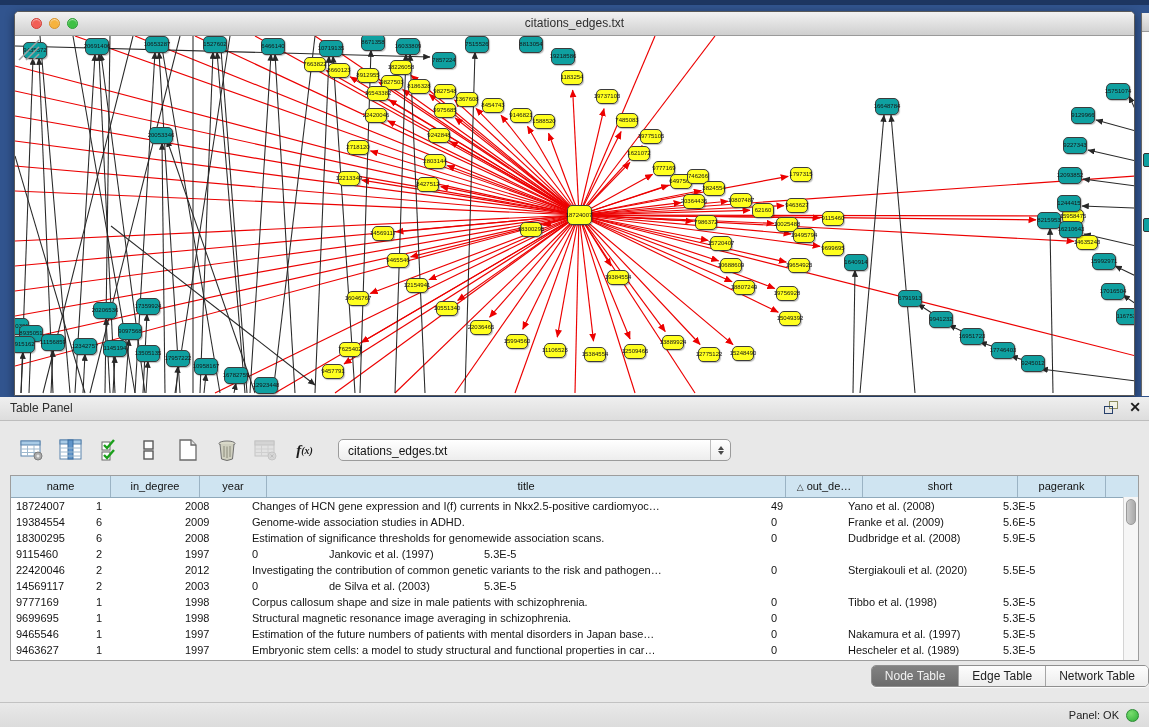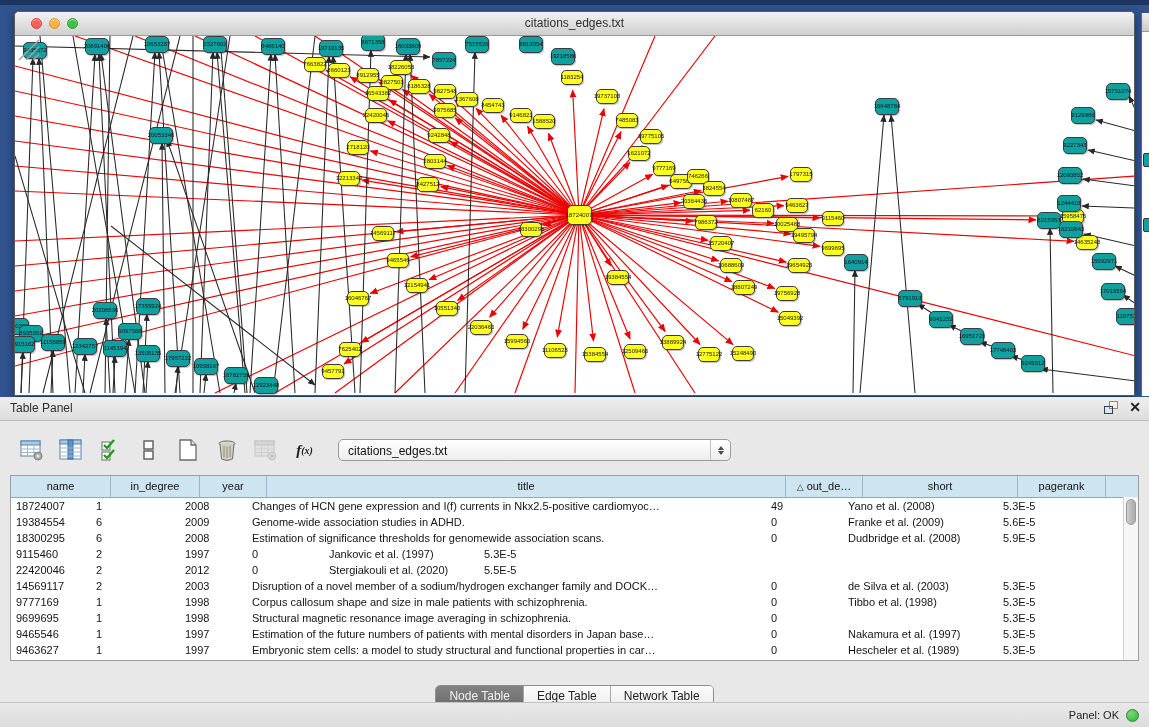--- a/index.html
+++ b/index.html
@@ -42,21 +42,21 @@
   .combo .arrows i.up{border-bottom:4px solid #4a4a4a;}
   .combo .arrows i.dn{border-top:4px solid #4a4a4a;}
   .tablewrap{flex:none;margin:4px 10px 0 10px;height:184px;border:1px solid #9d9d9d;background:#fff;position:relative;overflow:hidden;}
   .thead{display:flex;height:21px;background:#cfe4f1;border-bottom:1px solid #8fa9bb;}
   .th{box-sizing:border-box;border-right:1px solid #9bb3c4;font-size:11px;color:#111;text-align:center;line-height:20px;overflow:hidden;white-space:nowrap;cursor:pointer;}
   .th .sortmark{font-size:9px;color:#333;margin-right:3px;}
   .trow{display:flex;height:16px;}
   .td{box-sizing:border-box;padding-left:5px;font-size:11px;color:#141414;line-height:16px;white-space:nowrap;overflow:hidden;text-overflow:ellipsis;}
   .vscroll{position:absolute;top:21px;right:0;bottom:0;width:15px;background:#f6f6f6;border-left:1px solid #d4d4d4;box-sizing:border-box;}
   .vthumb{position:absolute;top:2px;left:2px;width:10px;height:26px;border-radius:6px;background:linear-gradient(90deg,#cdcdcd,#a9a9a9);border:1px solid #9a9a9a;box-sizing:border-box;cursor:pointer;}
-  .tabsrow{flex:none;height:30px;display:flex;align-items:center;justify-content:center;margin-top:20px;}
+  .tabsrow{flex:none;height:30px;display:flex;align-items:center;justify-content:flex-end;margin-top:0;}
   .seg{display:flex;border:1px solid #8f8f8f;border-radius:5px;overflow:hidden;box-shadow:0 1px 1px rgba(255,255,255,.8);}
   .seg .tab{padding:2px 13px;font-size:12px;color:#222;background:linear-gradient(#fdfdfd,#ececec);border-right:1px solid #a5a5a5;line-height:16px;cursor:pointer;}
   .seg .tab:last-child{border-right:none;}
   .seg .tab.active{background:linear-gradient(#828282,#6c6c6c);color:#f2f2f2;}
   .statusbar{position:absolute;left:0;right:0;bottom:0;height:24px;background:linear-gradient(#e9e9e9,#dcdcdc);border-top:1px solid #c2c2c2;display:flex;align-items:center;justify-content:flex-end;padding-right:10px;gap:7px;}
   .memlabel{font-size:11px;color:#222;}
   .memdot{width:13px;height:13px;border-radius:50%;background:radial-gradient(circle at 35% 30%,#7ade6f,#2fae39);border:1px solid #2a8a33;box-sizing:border-box;}
 </style>
 </head>
 <body>
@@ -691,29 +691,29 @@
           <div class="td" style="width: 89px;">2</div>
           <div class="td" style="width: 67px;">1997</div>
           <div class="td" style="width: 77px;">0</div>
           <div class="td" style="width: 155px;">Jankovic et al. (1997)</div>
           <div class="td" style="width: 88px;">5.3E-5</div>
         </div>
         <div class="trow">
           <div class="td" style="width: 80px;">22420046</div>
           <div class="td" style="width: 89px;">2</div>
           <div class="td" style="width: 67px;">2012</div>
+          <div class="td" style="width: 519px;">Investigating the contribution of common genetic variants to the risk and pathogen…</div>
           <div class="td" style="width: 77px;">0</div>
           <div class="td" style="width: 155px;">Stergiakouli et al. (2020)</div>
           <div class="td" style="width: 88px;">5.5E-5</div>
         </div>
         <div class="trow">
           <div class="td" style="width: 80px;">14569117</div>
           <div class="td" style="width: 89px;">2</div>
           <div class="td" style="width: 67px;">2003</div>
-          <div class="td" style="width: 519px;">Disruption of a novel member of a sodium/hydrogen exchanger family and DOCK…</div>
           <div class="td" style="width: 77px;">0</div>
           <div class="td" style="width: 155px;">de Silva et al. (2003)</div>
           <div class="td" style="width: 88px;">5.3E-5</div>
         </div>
         <div class="trow">
           <div class="td" style="width: 80px;">9777169</div>
           <div class="td" style="width: 89px;">1</div>
           <div class="td" style="width: 67px;">1998</div>
           <div class="td" style="width: 519px;">Corpus callosum shape and size in male patients with schizophrenia.</div>
           <div class="td" style="width: 77px;">0</div>

